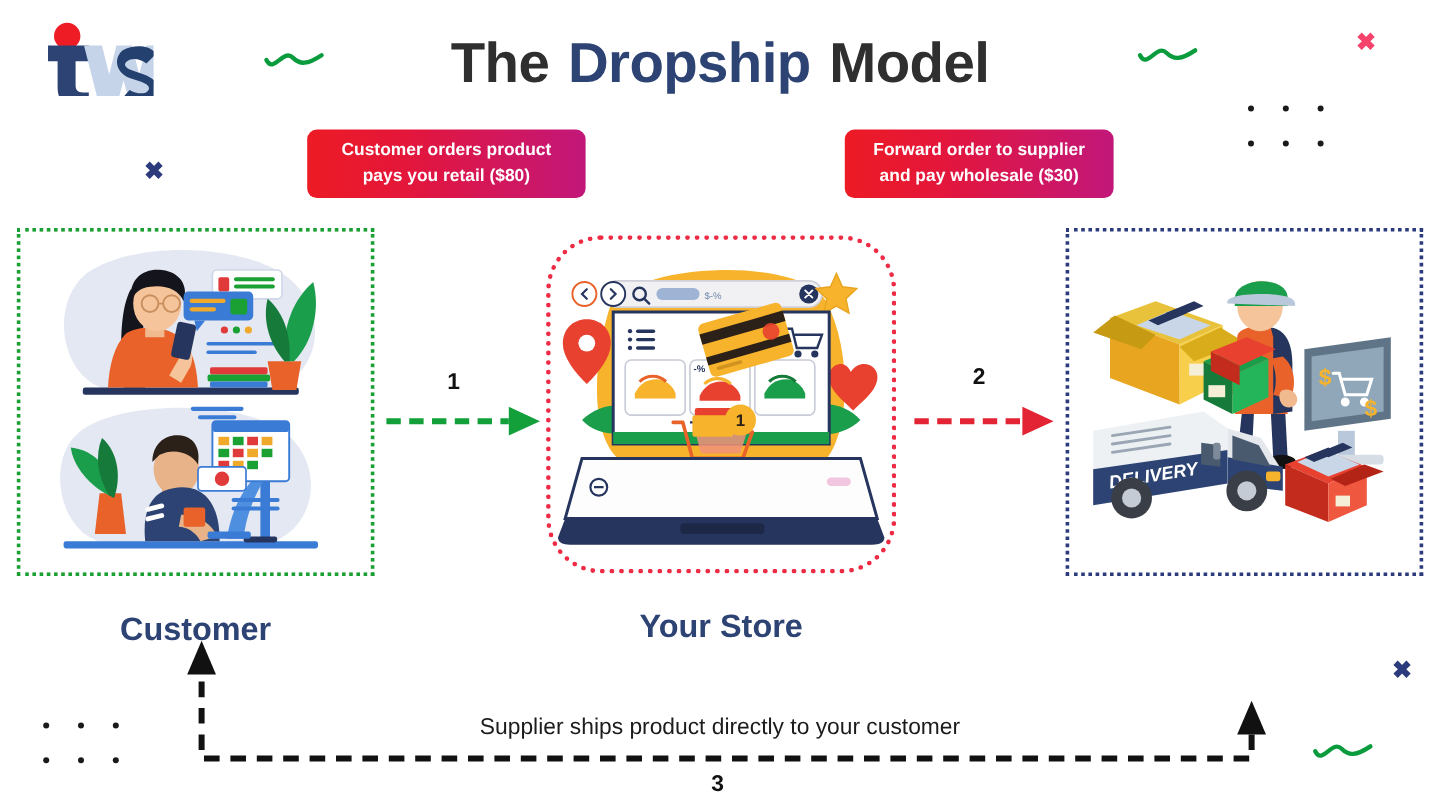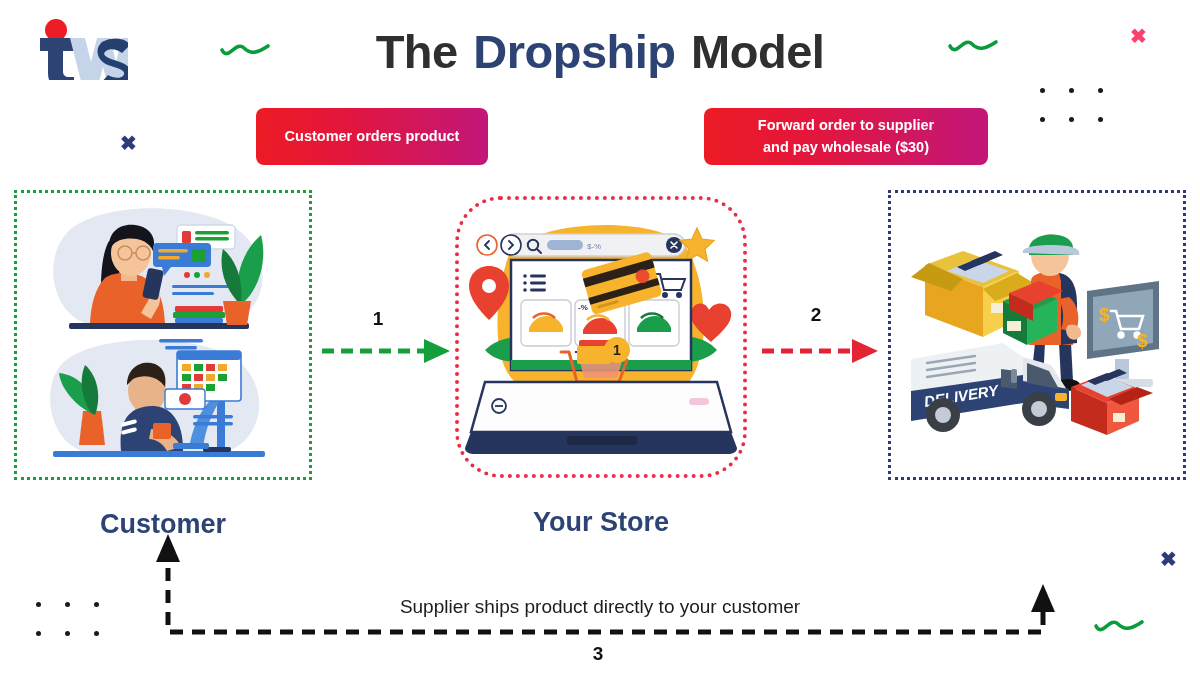--- a/index.html
+++ b/index.html
@@ -71,21 +71,21 @@
     font-weight: bold;
     line-height: 1.45;
     text-align: center;
     display: flex;
     align-items: center;
     justify-content: center;
     padding: 0 10px;
     box-sizing: border-box;
   }
   #banner-customer { left: 256px; top: 108px; width: 232px; height: 57px; }
-  #banner-supplier { left: 704px; top: 108px; width: 284px; height: 57px; align-items: center; }
+  #banner-supplier { left: 704px; top: 108px; width: 224px; height: 57px; align-items: center; }
 
   
   .panel {
     position: absolute;
     box-sizing: border-box;
     background: #ffffff;
   }
   #panel-customer {
     left: 14px; top: 190px; width: 298px; height: 290px;
     border: 3px dotted #1aa033;
@@ -195,20 +195,21 @@
     </svg>
   </div>
 
   <div id="title">
     <span>The </span><span class="hl"><span>Dropship</span></span><span> Model</span>
   </div>
 
   <div class="banner" id="banner-customer">
     <div>
       <div>Customer orders product</div>
+      <div>pays you retail ($80)</div>
     </div>
   </div>
 
   <div class="banner" id="banner-supplier">
     <div>
       <div>Forward order to supplier</div>
       <div>and pay wholesale ($30)</div>
     </div>
   </div>
 

